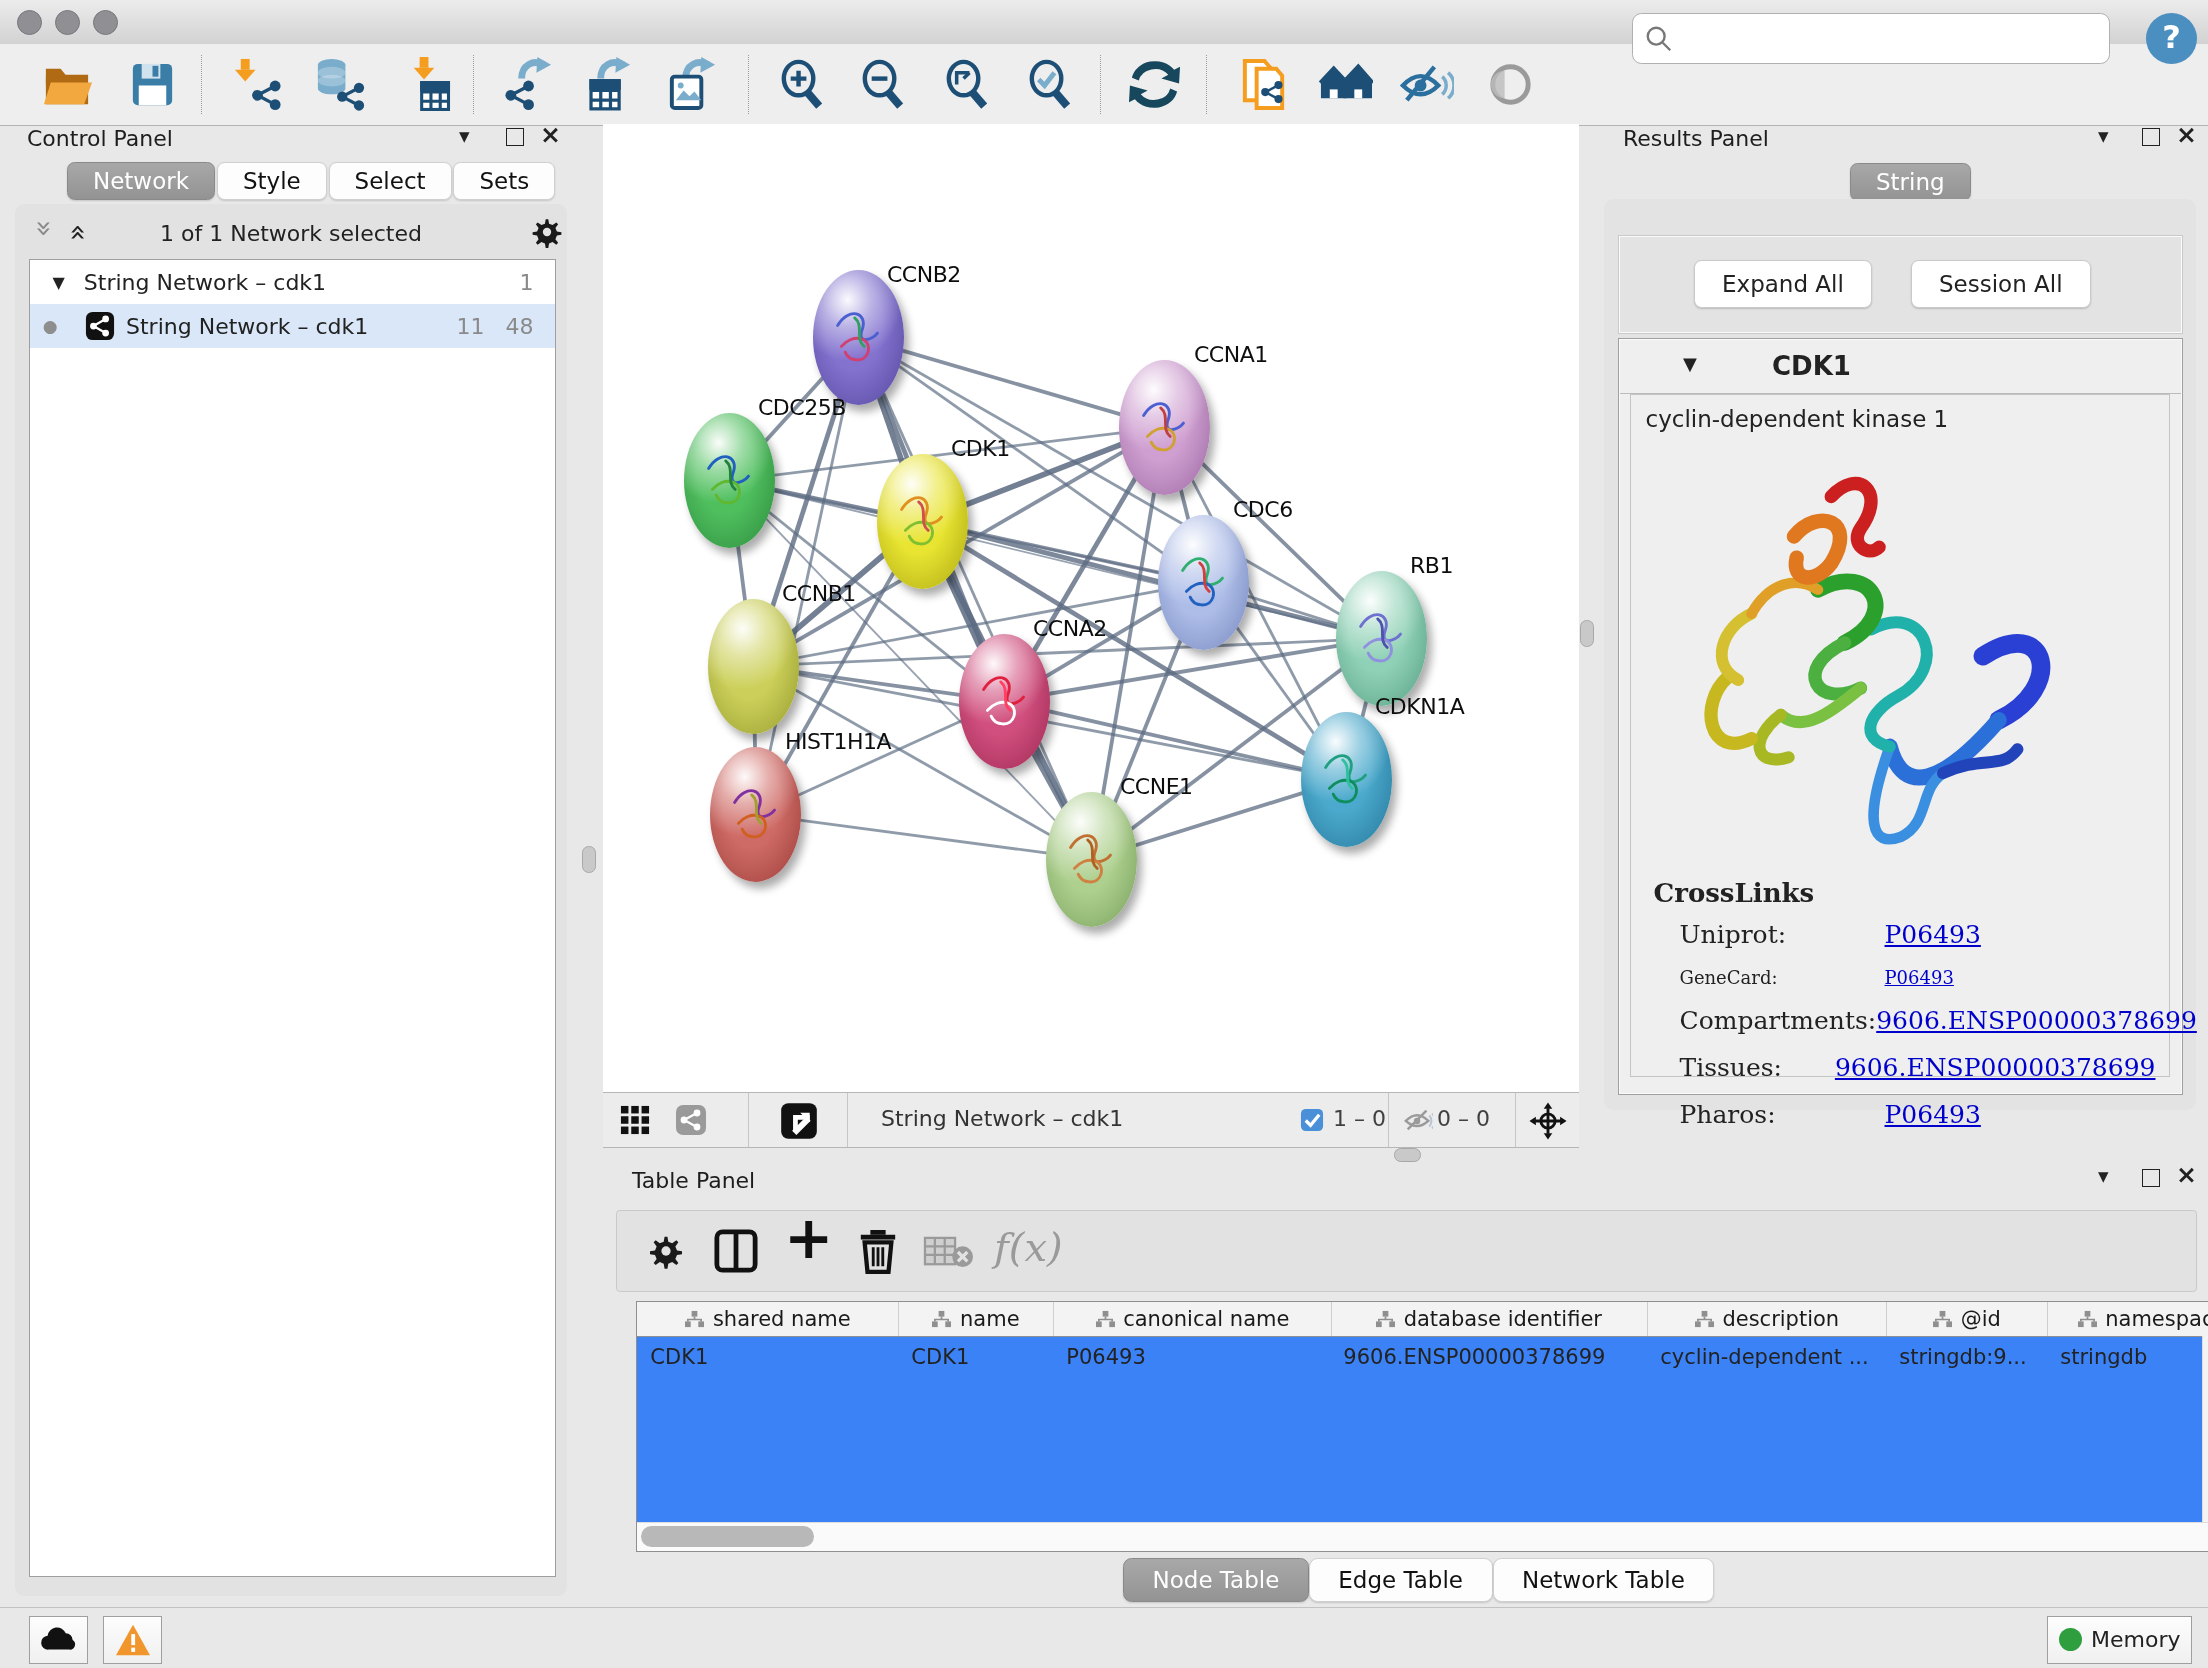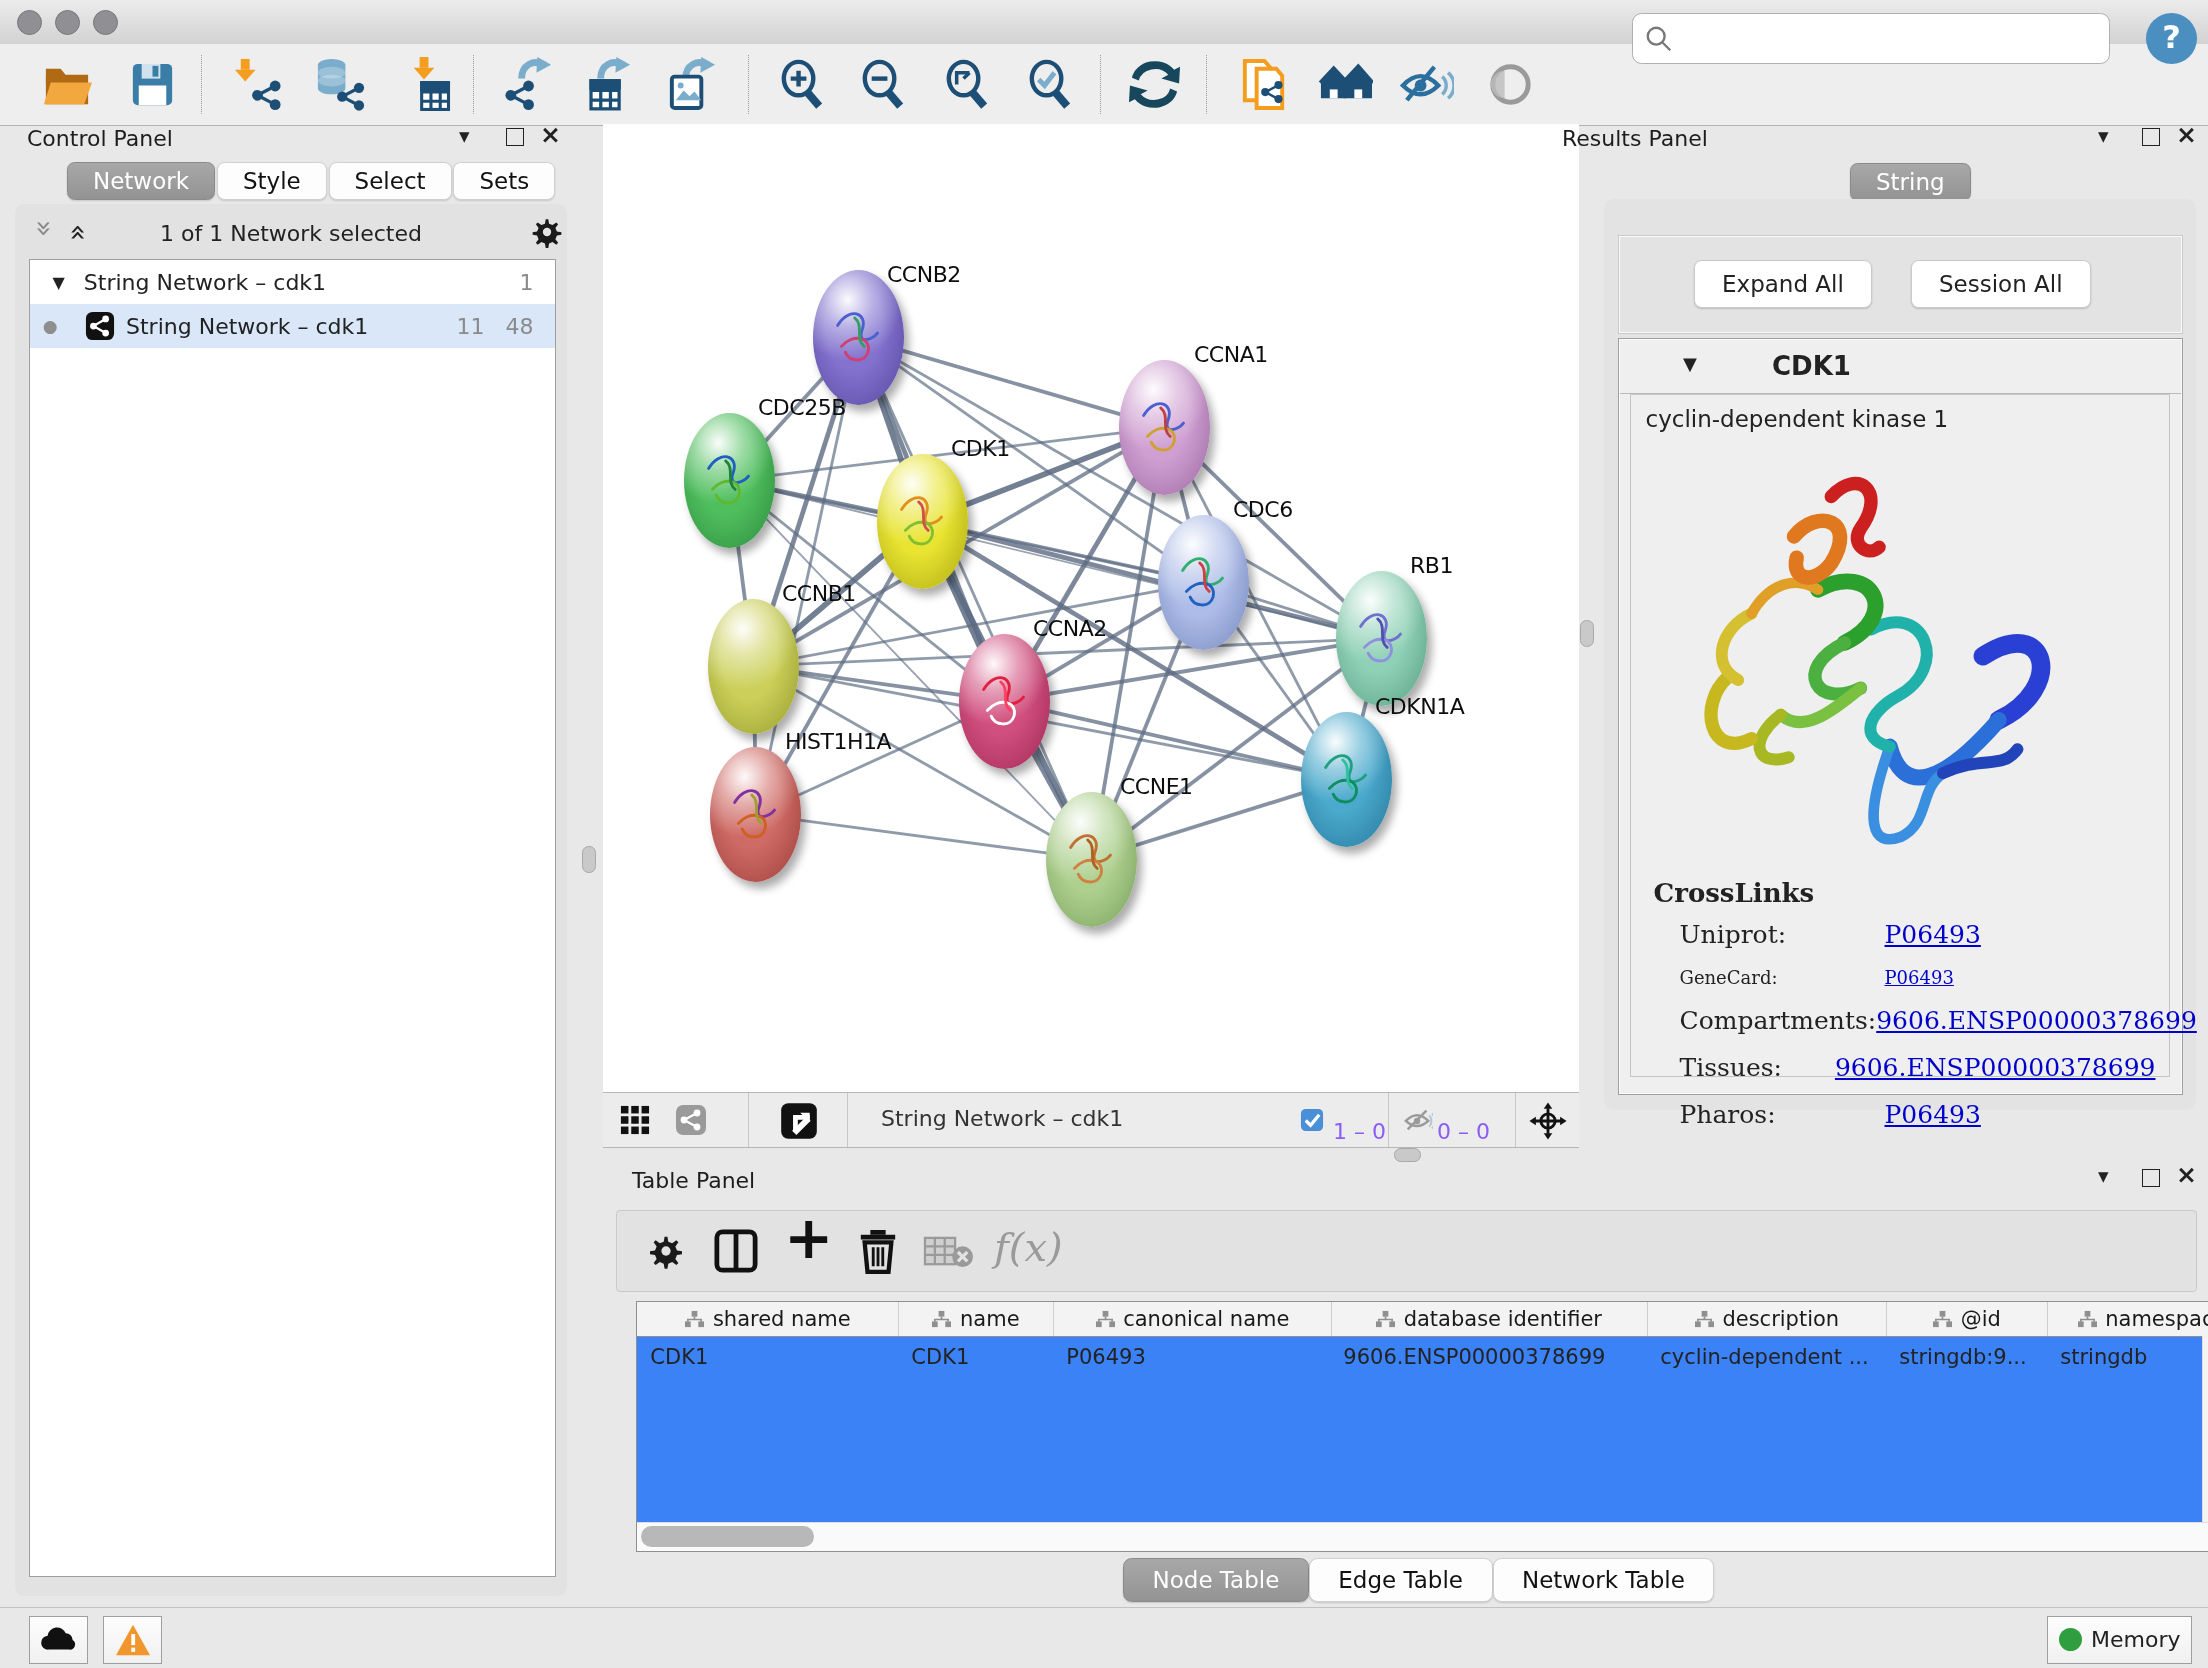--- a/index.html
+++ b/index.html
@@ -40,21 +40,21 @@
   .net-row.sel{background:#d9e7f8;}
   .cnt{color:#8a8a8a;}
   
   #canvas{left:603px;top:124px;width:976px;height:968px;background:#fff;}
   .node{position:absolute;border-radius:50%;box-shadow:4.8px 6.7px 8.6px rgba(0,0,0,.33);}
   .node svg{position:absolute;left:17px;top:27px;}
   .nlabel{position:absolute;color:#0d0d0d;font-size:22px;letter-spacing:-0.5px;white-space:nowrap;}
   #canvas-toolbar{left:603px;top:1092px;width:976px;height:54px;background:#ececec;
     border-top:1px solid #b6b6b6;border-bottom:1px solid #b6b6b6;}
   .cv-sep{top:0;width:0;height:54px;border-left:1px solid #c6c6c6;}
-  .graytxt{color:#8b5cf6;margin-top:13px;}
+  .graytxt{color:#404040;}
   
   #rp-outer{left:1604px;top:199px;width:592px;height:911px;background:#e3e3e3;border-radius:9.5px;}
   #rp-btnbox{left:1619px;top:236px;width:561px;height:95px;border:1.9px solid #fbfbfb;outline:1px solid #c9c9c9;}
   .rp-btn{height:46px;border-radius:7.6px;background:#fff;border:1px solid #c9c9c9;box-shadow:0 1px 1.9px rgba(0,0,0,.18);
     display:inline-flex;align-items:center;justify-content:center;padding:0 27px;font-size:23px;cursor:pointer;}
   #rp-content{left:1619px;top:339px;width:561px;height:753px;background:#efefef;border:1.9px solid #fbfbfb;outline:1px solid #9f9f9f;}
   #rp-gene-row{border-bottom:1px solid #bbb;height:53px;}
   #rp-desc-box{position:absolute;left:9.5px;top:54px;width:538px;height:681px;border:1px solid #c4c4c4;background:#efefef;}
   .serif{font-family:"DejaVu Serif","Liberation Serif",serif;}
   .xlink{color:#0000cc;text-decoration:underline;cursor:pointer;}
@@ -507,21 +507,21 @@
     <path d="M28 10v36M10 28h36" stroke="#111" stroke-width="4"></path>
     <g fill="#111">
         <path d="M28 2l6 9H22z"></path>
         <path d="M28 54l6-9H22z"></path>
         <path d="M2 28l9 6V22z"></path>
         <path d="M54 28l-9 6V22z"></path>
       </g>
   </svg>
 </div>
 
-<div class="abs panel-title" style="left:1562px;top:126px">Results Panel</div>
+<div class="abs panel-title" style="left:1623px;top:126px">Results Panel</div>
 <div class="abs panel-ctl" style="left:2098px;top:124px">▾</div>
 <div class="abs boxsq" style="left:2142px;top:128px"></div>
 <div class="abs xmark" style="left:2176px;top:120px">×</div>
 
 <div class="abs tab active" style="left:1850px;top:163px">String</div>
 <div id="rp-outer" class="abs"></div>
 <div id="rp-btnbox" class="abs">
   <div class="rp-btn abs" style="left:74px;top:23px">Expand All</div>
   <div class="rp-btn abs" style="left:291px;top:23px">Session All</div>
 </div>

